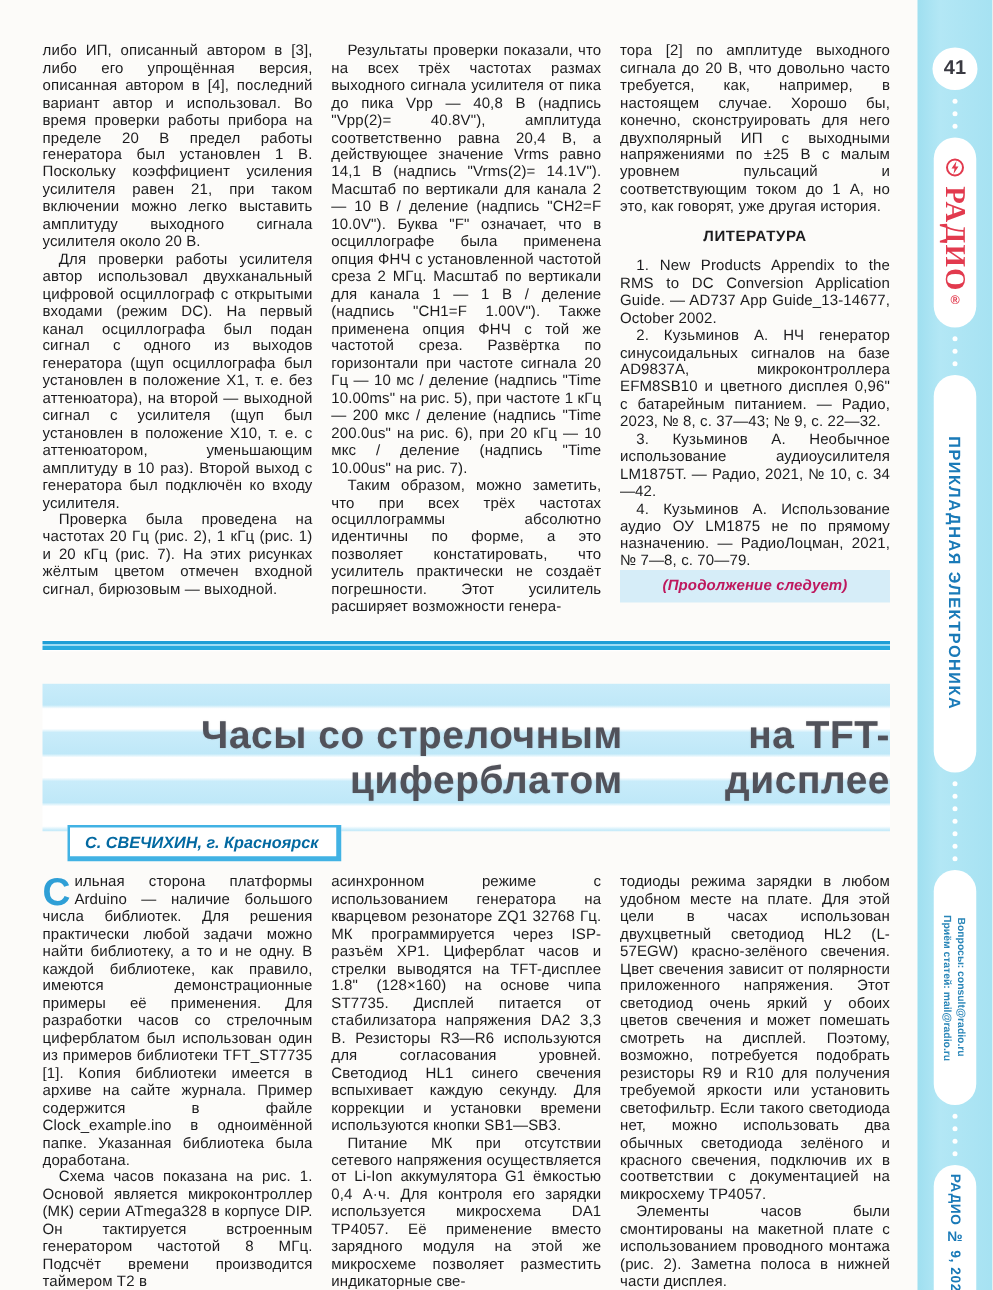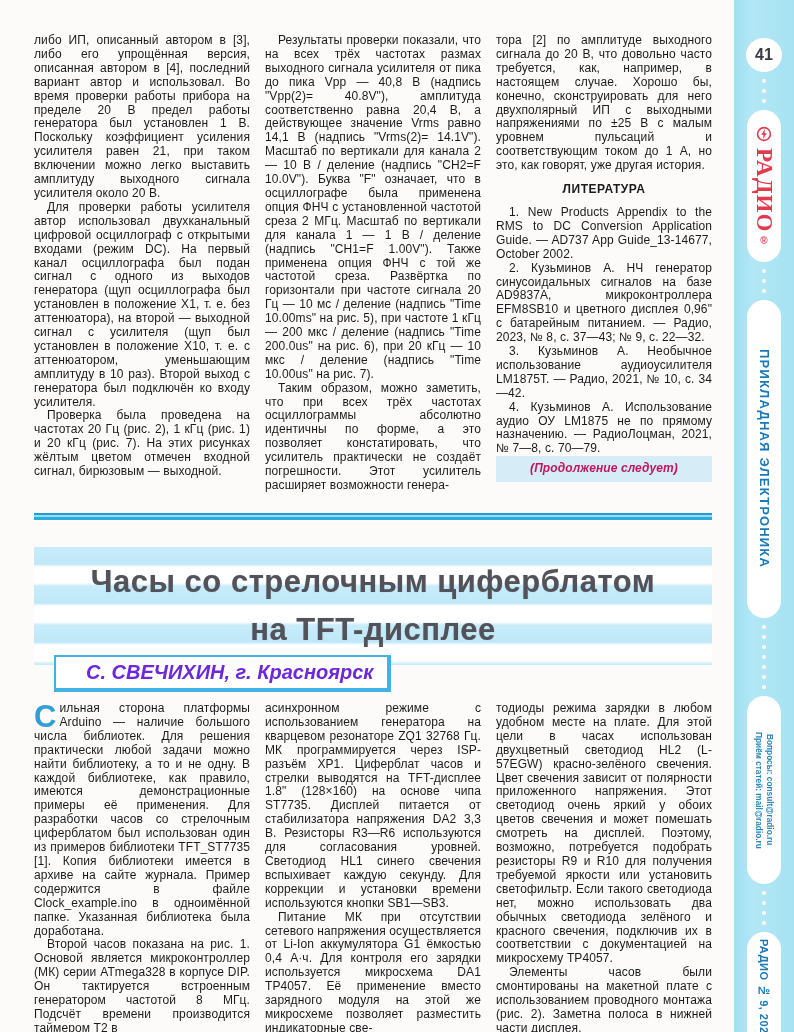--- a/index.html
+++ b/index.html
@@ -51,44 +51,45 @@
     background: linear-gradient(180deg,
       #ffffff 0 1px, #1f9ed6 1px 3px, #9fdcf4 3px 5px,
       #2aaade 5px 8px, #ffffff 8px 9px);
   }
   
   .banner {
     margin-top: 26px;
     height: 118px;
     background: repeating-linear-gradient(180deg,
       #c9ecfa 0px, #bfe8f8 17px, #ffffff 20px, #ffffff 36px, #c9ecfa 39px);
-    display: flex; flex-direction: column;
+    display: flex; flex-direction: row;
     justify-content: center; align-items: center;
     gap: 12px;
+    text-align: right;
   }
   .title-line {
     font-size: 31px;
     font-weight: bold;
     color: #51525a;
     letter-spacing: 0.5px;
     text-shadow: 0 0 1px rgba(80,80,90,.35);
   }
   .author-tag {
     display: inline-block;
     margin: -16px 0 0 20px;
     position: relative;
     background: #ffffff;
     border: 2px solid #41b2e4;
     border-right-width: 4px;
     border-bottom-width: 4px;
-    padding: 4px 14px 4px 30px;
+    padding: 4px 14px 4px 12px;
     font-weight: bold;
     font-style: italic;
-    font-size: 20px;
-    color: #6d28d9;
+    font-size: 13px;
+    color: #0369a1;
   }
   
   .dropcap {
     float: left;
     font-size: 31px;
     line-height: 0.82;
     font-weight: bold;
     color: #2f9fd6;
     padding: 2px 3px 0 0;
   }
@@ -170,21 +171,21 @@
     <div class="banner">
       <div class="title-line">Часы со стрелочным циферблатом</div>
       <div class="title-line">на TFT-дисплее</div>
     </div>
     <div class="author-tag">С. СВЕЧИХИН, г. Красноярск</div>
 
     
     <div class="cols bot-cols">
       <div class="col">
         <p class="noind"><span class="dropcap">С</span><span><span>ильная сторона платформы Arduino — наличие большого числа библиотек. Для решения практически любой задачи можно найти библиотеку, а то и не одну. В каждой библиотеке, как правило, имеются демонстрационные примеры её применения. Для разработки часов со стрелочным циферблатом был использован один из примеров библиотеки </span><span class="b">TFT_ST7735</span><span> [1]. Копия библиотеки имеется в архиве на сайте журнала. Пример содержится в файле </span><span class="b">Clock_example.ino</span><span> в одноимённой папке. Указанная библиотека была доработана.</span></span></p>
-        <p><span>Второй часов показана на </span><span class="b">рис. 1</span><span>. Основой является микроконтроллер (МК) серии ATmega328 в корпусе DIP. Он тактируется встроенным генератором частотой 8 МГц. Подсчёт времени производится таймером Т2 в</span></p>
+        <p><span>Схема часов показана на </span><span class="b">рис. 1</span><span>. Основой является микроконтроллер (МК) серии ATmega328 в корпусе DIP. Он тактируется встроенным генератором частотой 8 МГц. Подсчёт времени производится таймером Т2 в</span></p>
       </div>
       <div class="col">
         <p class="noind"><span>асинхронном режиме с использованием генератора на кварцевом резонаторе ZQ1 32768 Гц. МК программируется через ISP-разъём XP1. Циферблат часов и стрелки выводятся на TFT-дисплее 1.8" (128×160) на основе чипа ST7735. Дисплей питается от стабилизатора напряжения DA2 3,3 В. Резисторы R3—R6 используются для согласования уровней. Светодиод HL1 синего свечения вспыхивает каждую секунду. Для коррекции и установки времени используются кнопки SB1—SB3.</span></p>
         <p><span>Питание МК при отсутствии сетевого напряжения осуществляется от Li-Ion аккумулятора G1 ёмкостью 0,4 А·ч. Для контроля его зарядки используется микросхема DA1 TP4057. Её применение вместо зарядного модуля на этой же микросхеме позволяет разместить индикаторные све-</span></p>
       </div>
       <div class="col">
         <p class="noind"><span>тодиоды режима зарядки в любом удобном месте на плате. Для этой цели в часах использован двухцветный светодиод HL2 (L-57EGW) красно-зелёного свечения. Цвет свечения зависит от полярности приложенного напряжения. Этот светодиод очень яркий у обоих цветов свечения и может помешать смотреть на дисплей. Поэтому, возможно, потребуется подобрать резисторы R9 и R10 для получения требуемой яркости или установить светофильтр. Если такого светодиода нет, можно использовать два обычных светодиода зелёного и красного свечения, подключив их в соответствии с документацией на микросхему TP4057.</span></p>
         <p><span>Элементы часов были смонтированы на макетной плате с использованием проводного монтажа (</span><span class="b">рис. 2</span><span>). Заметна полоса в нижней части дисплея.</span></p>
       </div>
     </div>

